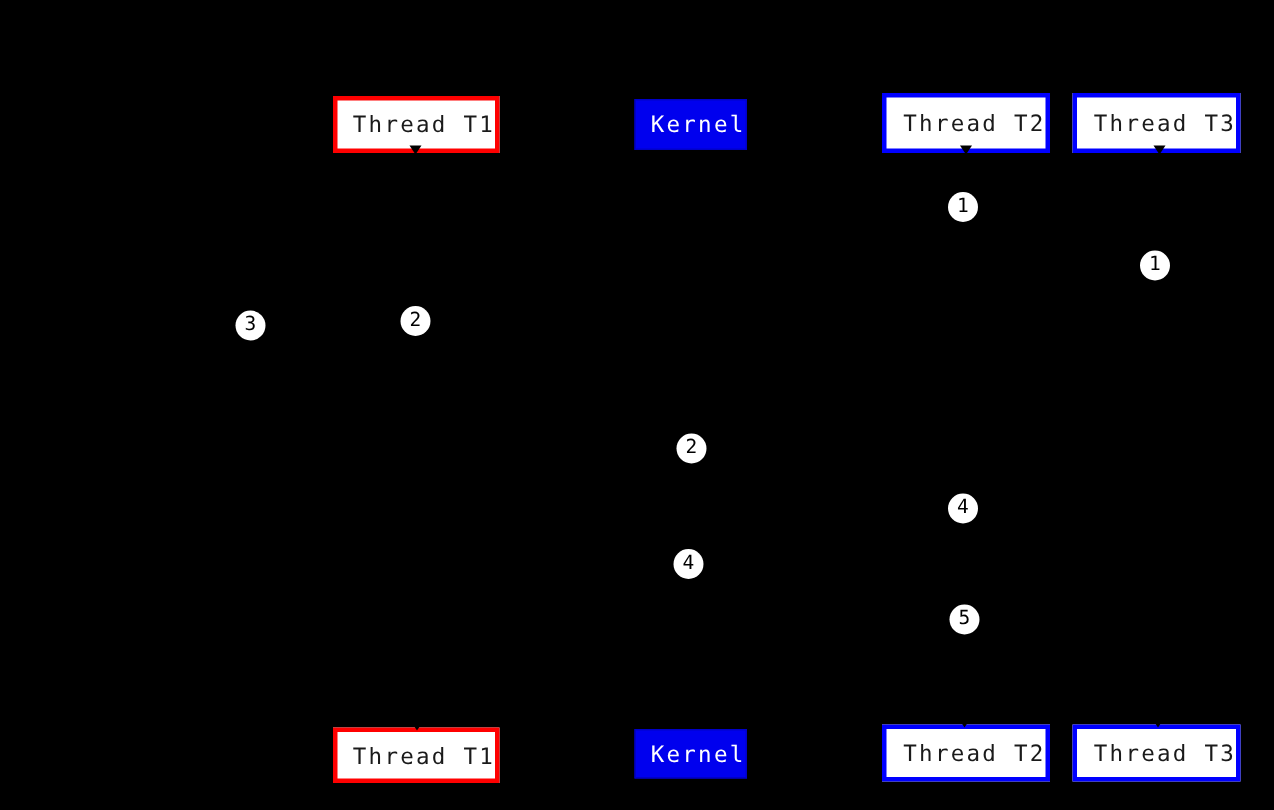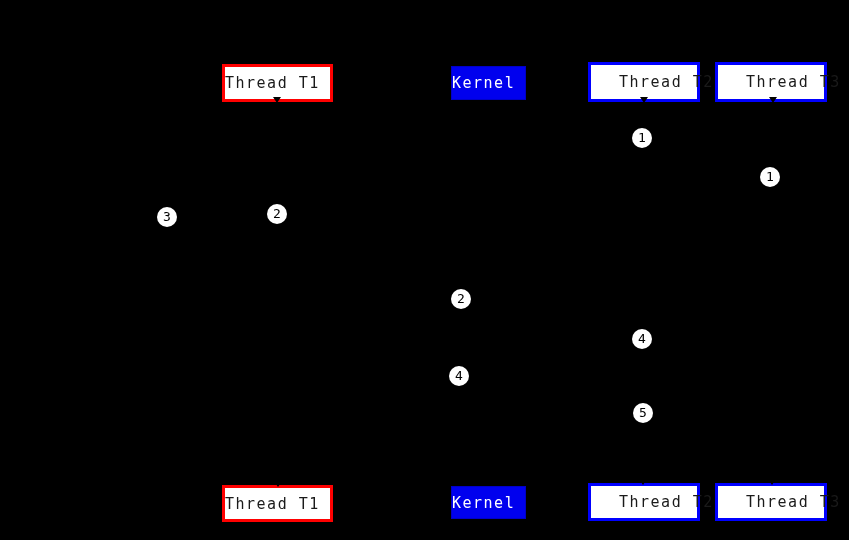--- a/index.html
+++ b/index.html
@@ -14,25 +14,25 @@
     background: #000000;
     overflow: hidden;
     font-family: "DejaVu Sans Mono", "Liberation Mono", monospace;
   }
   .node {
     position: absolute;
     box-sizing: border-box;
     background: #ffffff;
     display: flex;
     align-items: center;
-    justify-content: flex-start;
+    justify-content: flex-end;
   }
   .node.red-border   { border: 3px solid #ff0000; }
   .node.blue-border  { border: 3px solid #0000ff; padding-left: 28px; }
-  .node.kernel-fill  { background: #0000ee; border: 1px solid #0000c8; margin-left: 28px; }
+  .node.kernel-fill  { background: #0000ee; border: 1px solid #0000c8; }
   .node-label {
     font-size: 15px;
     letter-spacing: 1.5px;
     color: #1a1a1a;
     white-space: nowrap;
   }
   .node.kernel-fill .node-label { color: #ffffff; }
   .marker {
     position: absolute;
     width: 20px;

